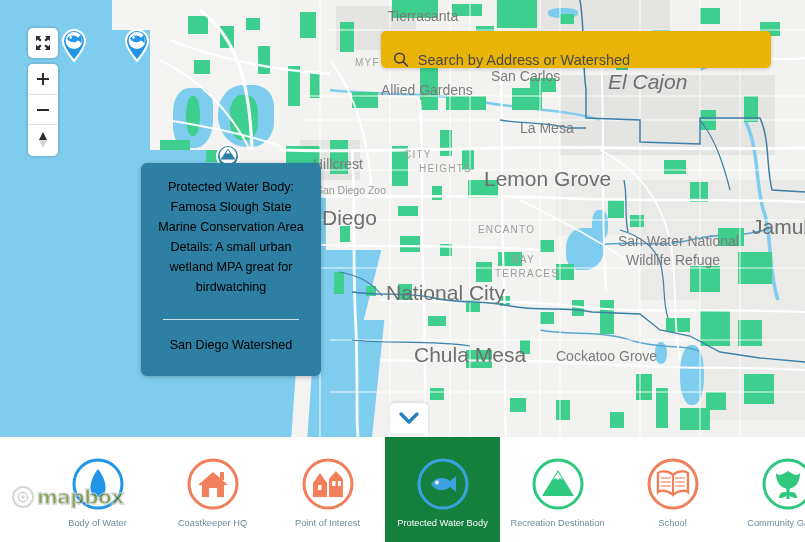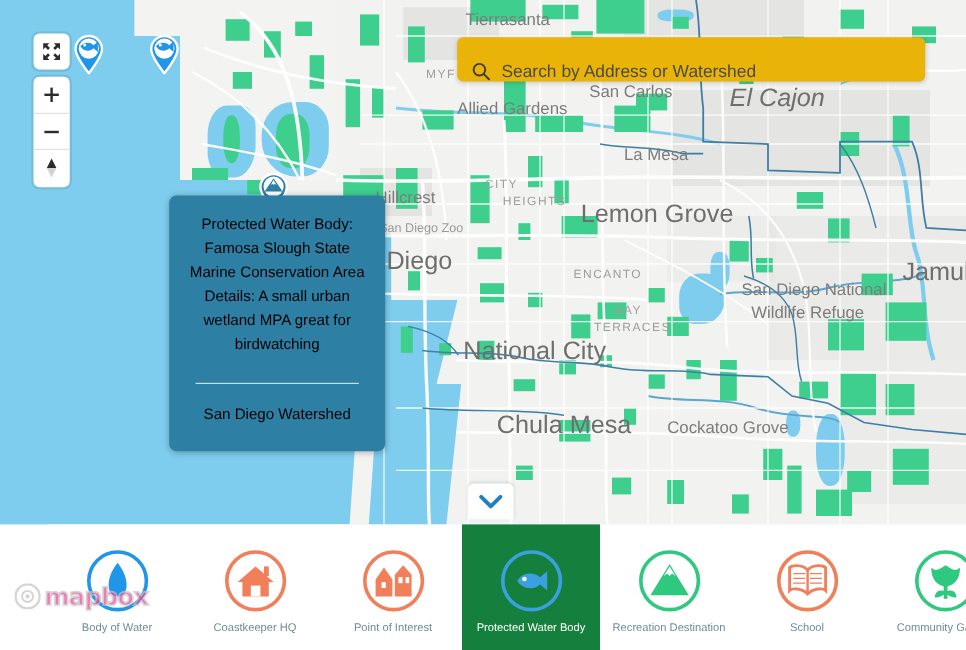--- a/index.html
+++ b/index.html
@@ -128,21 +128,21 @@
   }
 
   
   #mapbox-logo {
     position: absolute; left: 12px; top: 485px;
     display: flex; align-items: center; gap: 3px;
     opacity: .72;
     z-index: 40;
   }
   #mapbox-logo .mb-text {
-    font-size: 20px; font-weight: bold; color: #ec4899;
+    font-size: 20px; font-weight: bold; color: #4d7c0f;
     -webkit-text-stroke: 1.4px #c6c6c6;
     letter-spacing: -.5px;
     font-family: "DejaVu Sans", sans-serif;
   }
 
   
   #toolbar {
     position: absolute; left: 0; top: 437px; width: 805px; height: 105px;
     background: #ffffff;
     display: flex;
@@ -360,21 +360,21 @@
         <div class="maplabel med" style="left: 520px; top: 120px;">La Mesa</div>
         <div class="maplabel big" style="left: 484px; top: 167px;">Lemon Grove</div>
         <div class="maplabel med" style="left: 313px; top: 156px;">Hillcrest</div>
         <div class="maplabel small" style="left: 316px; top: 184px;">San Diego Zoo</div>
         <div class="maplabel caps" style="left: 404px; top: 149px;">CITY</div>
         <div class="maplabel caps" style="left: 407px; top: 163px; margin-left: 12px;">HEIGHTS</div>
         <div class="maplabel big" style="left: 322px; top: 206px;">Diego</div>
         <div class="maplabel caps" style="left: 478px; top: 224px;">ENCANTO</div>
         <div class="maplabel caps" style="left: 512px; top: 254px;">BAY</div>
         <div class="maplabel caps" style="left: 495px; top: 268px;">TERRACES</div>
-        <div class="maplabel med" style="left: 618px; top: 233px;">San Diego National</div>
+        <div class="maplabel med" style="left: 618px; top: 233px;">San Water National</div>
         <div class="maplabel med" style="left: 626px; top: 252px;">Wildlife Refuge</div>
         <div class="maplabel big" style="left: 752px; top: 215px;">Jamul</div>
         <div class="maplabel big" style="left: 386px; top: 281px;">National City</div>
         <div class="maplabel big" style="left: 414px; top: 343px;">Chula Mesa</div>
         <div class="maplabel med" style="left: 556px; top: 348px;">Cockatoo Grove</div>
       </div>
 
     <div id="map-pins">
         <div class="pin" style="left: 61px; top: 28px;">
           <svg width="26" height="34" viewBox="0 0 26 34">

